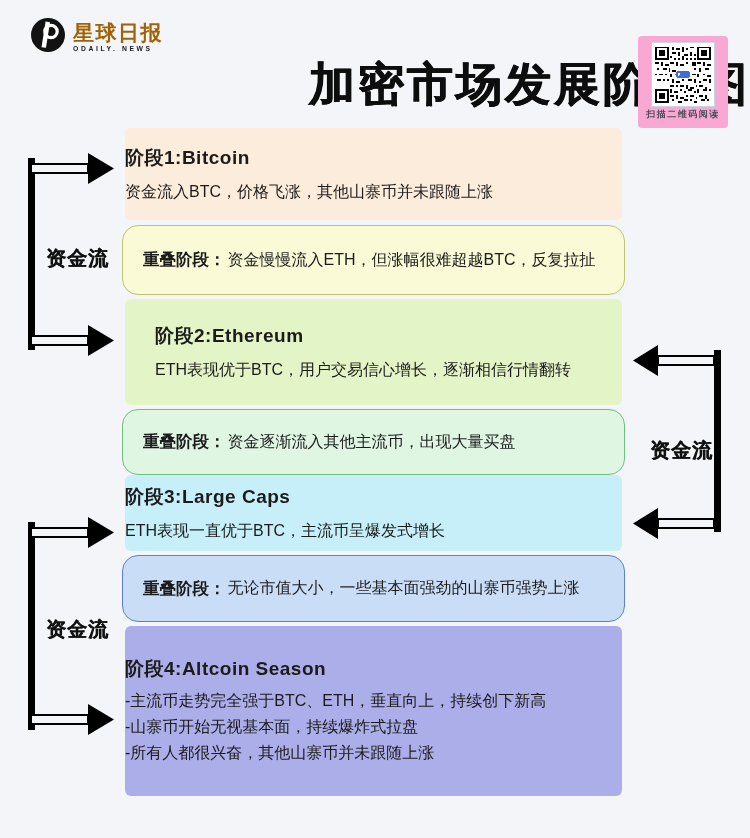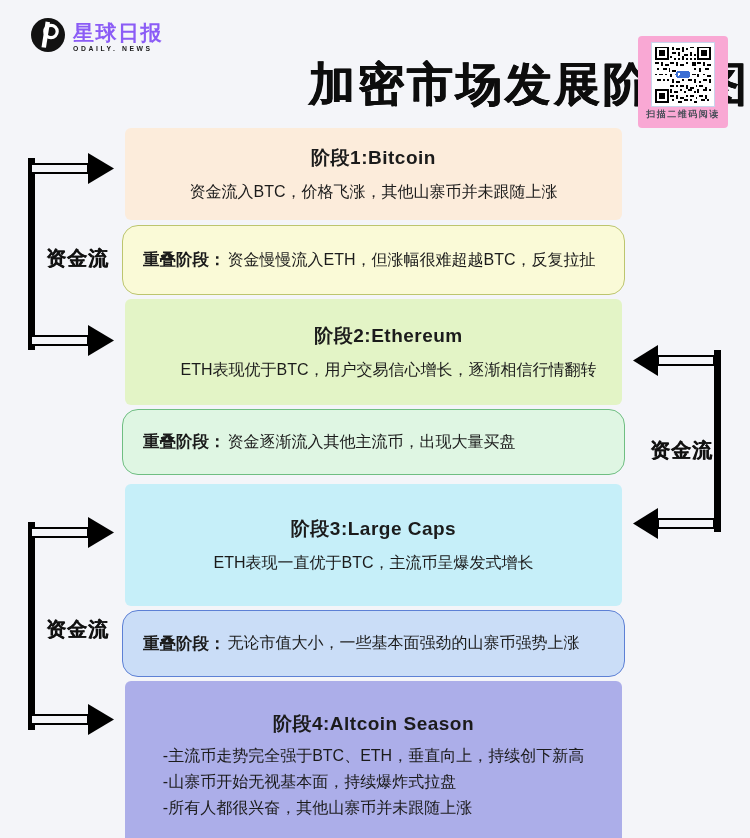--- a/index.html
+++ b/index.html
@@ -2,47 +2,47 @@
 <html><head>
 <meta charset="utf-8">
 <style>
   html,body{margin:0;padding:0;}
   body{font-family:"Liberation Sans","DejaVu Sans",sans-serif;background:#e9eaef;}
   .canvas{position:relative;width:750px;height:838px;background:#F4F5F9;overflow:hidden;margin:0 auto;}
 
   
   .logo{position:absolute;left:30px;top:17px;display:flex;align-items:center;gap:7px;}
   .logo-text{display:flex;flex-direction:column;line-height:1;}
-  .logo-cn{font-size:21px;font-weight:900;color:#8b5cf6;letter-spacing:1.5px;}
+  .logo-cn{font-size:21px;font-weight:900;color:#a16207;letter-spacing:1.5px;}
   .logo-en{font-size:6.8px;font-weight:700;color:#1a1a1a;letter-spacing:2.6px;margin-top:3px;}
   .title{position:absolute;left:0;top:54px;width:100%;text-align:right;
          font-size:46px;font-weight:900;color:#0d0d0d;letter-spacing:3px;
          text-shadow:0.6px 0 #0d0d0d, -0.6px 0 #0d0d0d;}
 
   
   .qr-card{position:absolute;left:638px;top:36px;width:90px;height:92px;background:#f9a8d4;border-radius:4px;}
   .qr-box{position:absolute;left:13px;top:6px;width:64px;height:65px;background:#ffffff;border:1px solid #c7d4ec;box-sizing:border-box;padding:3px;}
   .qr-box svg{display:block;width:100%;height:100%;}
   .qr-caption{position:absolute;left:0;bottom:7px;width:100%;text-align:center;font-size:9px;font-weight:700;color:#4a4f5a;letter-spacing:1.5px;}
 
   
   .stack{position:absolute;left:125px;top:128px;width:497px;}
   .box{box-sizing:border-box;color:#1b1b1b;}
-  .stage{display:flex;flex-direction:column;align-items:center;justify-content:center;border-radius:6px;text-align:center;}
+  .stage{display:flex;flex-direction:column;align-items:flex-start;justify-content:center;border-radius:6px;text-align:center;}
   .stage h2{margin:0;font-size:19px;font-weight:800;letter-spacing:0.5px;}
   .stage p{margin:11px 0 0 0;font-size:16px;}
   .overlap{display:flex;align-items:center;border-radius:16px;border:1.5px solid transparent;
            width:calc(100% + 6px);margin-left:-3px;padding:0 20px;}
   .overlap .lbl{font-weight:800;font-size:16.5px;}
   .overlap .txt{font-size:16px;margin-left:2px;}
   .s0{height:92px;}
   .s1{height:70px;margin-top:5px;}
   .s2{height:106px;margin-top:4px;padding-left:30px;}
   .s3{height:66px;margin-top:4px;}
-  .s4{height:122px;margin-top:9px;}
+  .s4{height:76px;margin-top:0;}
   .s5{height:67px;margin-top:4px;}
   .s6{height:170px;margin-top:4px;}
   .bullets{text-align:left;margin-top:6px;}
   .bullets div{font-size:16px;line-height:26px;}
 
   
   .bracket{position:absolute;}
   .flow-label{position:absolute;font-size:20px;font-weight:900;color:#111;letter-spacing:1px;
               text-shadow:0.4px 0 #111;}
 </style>

